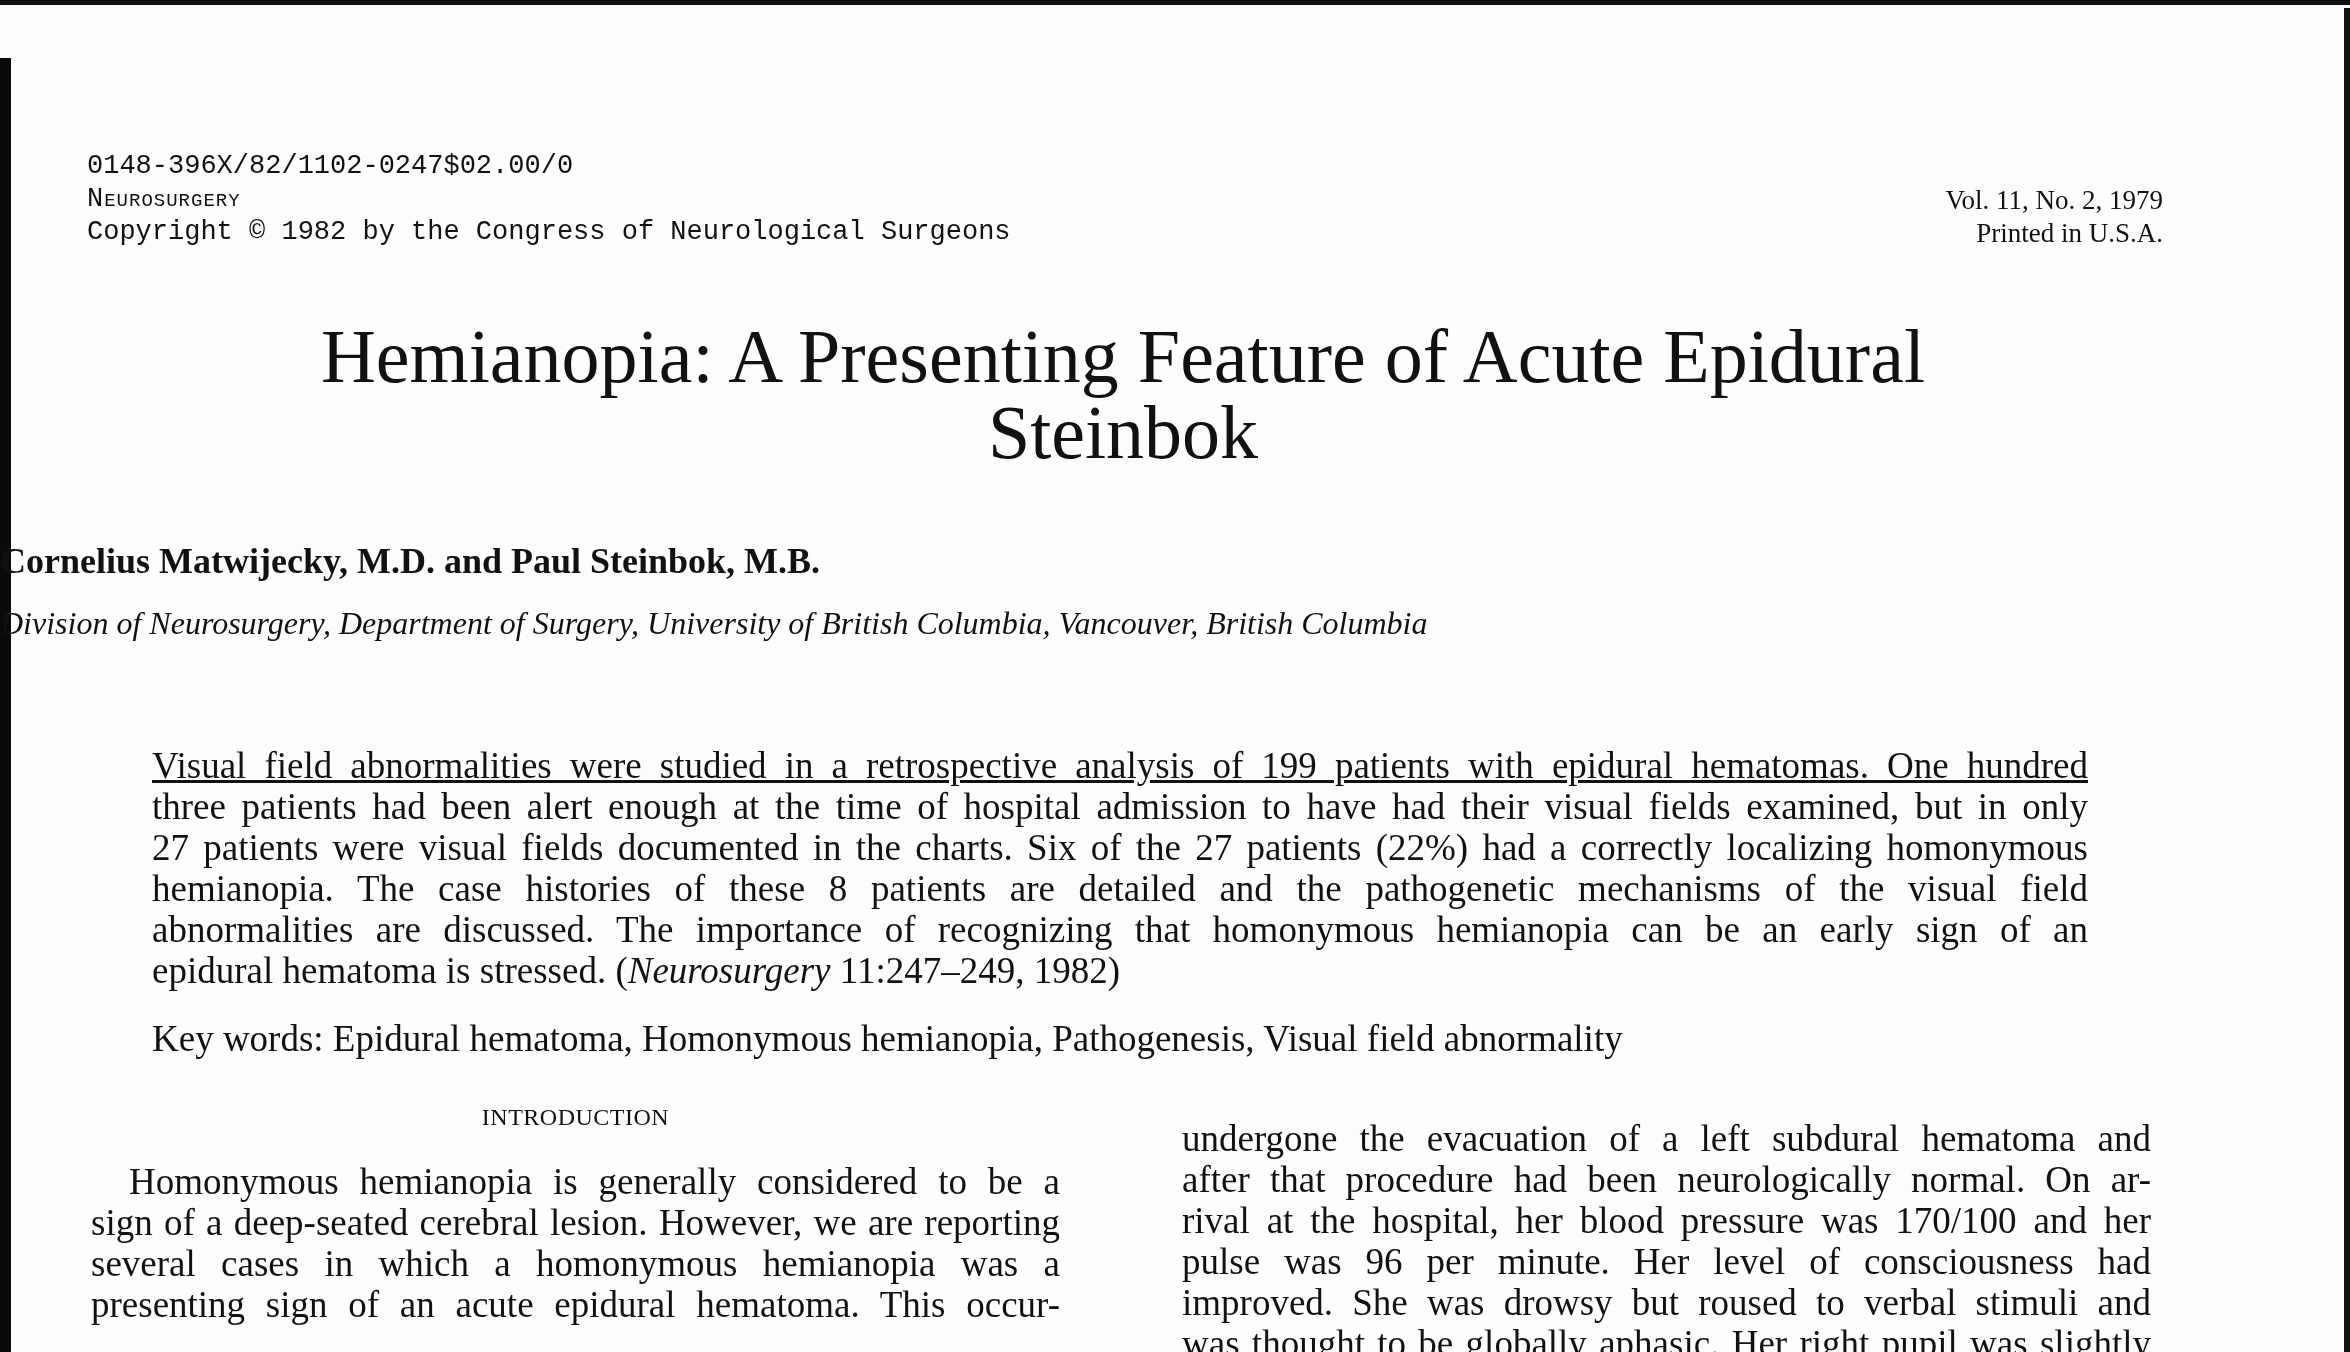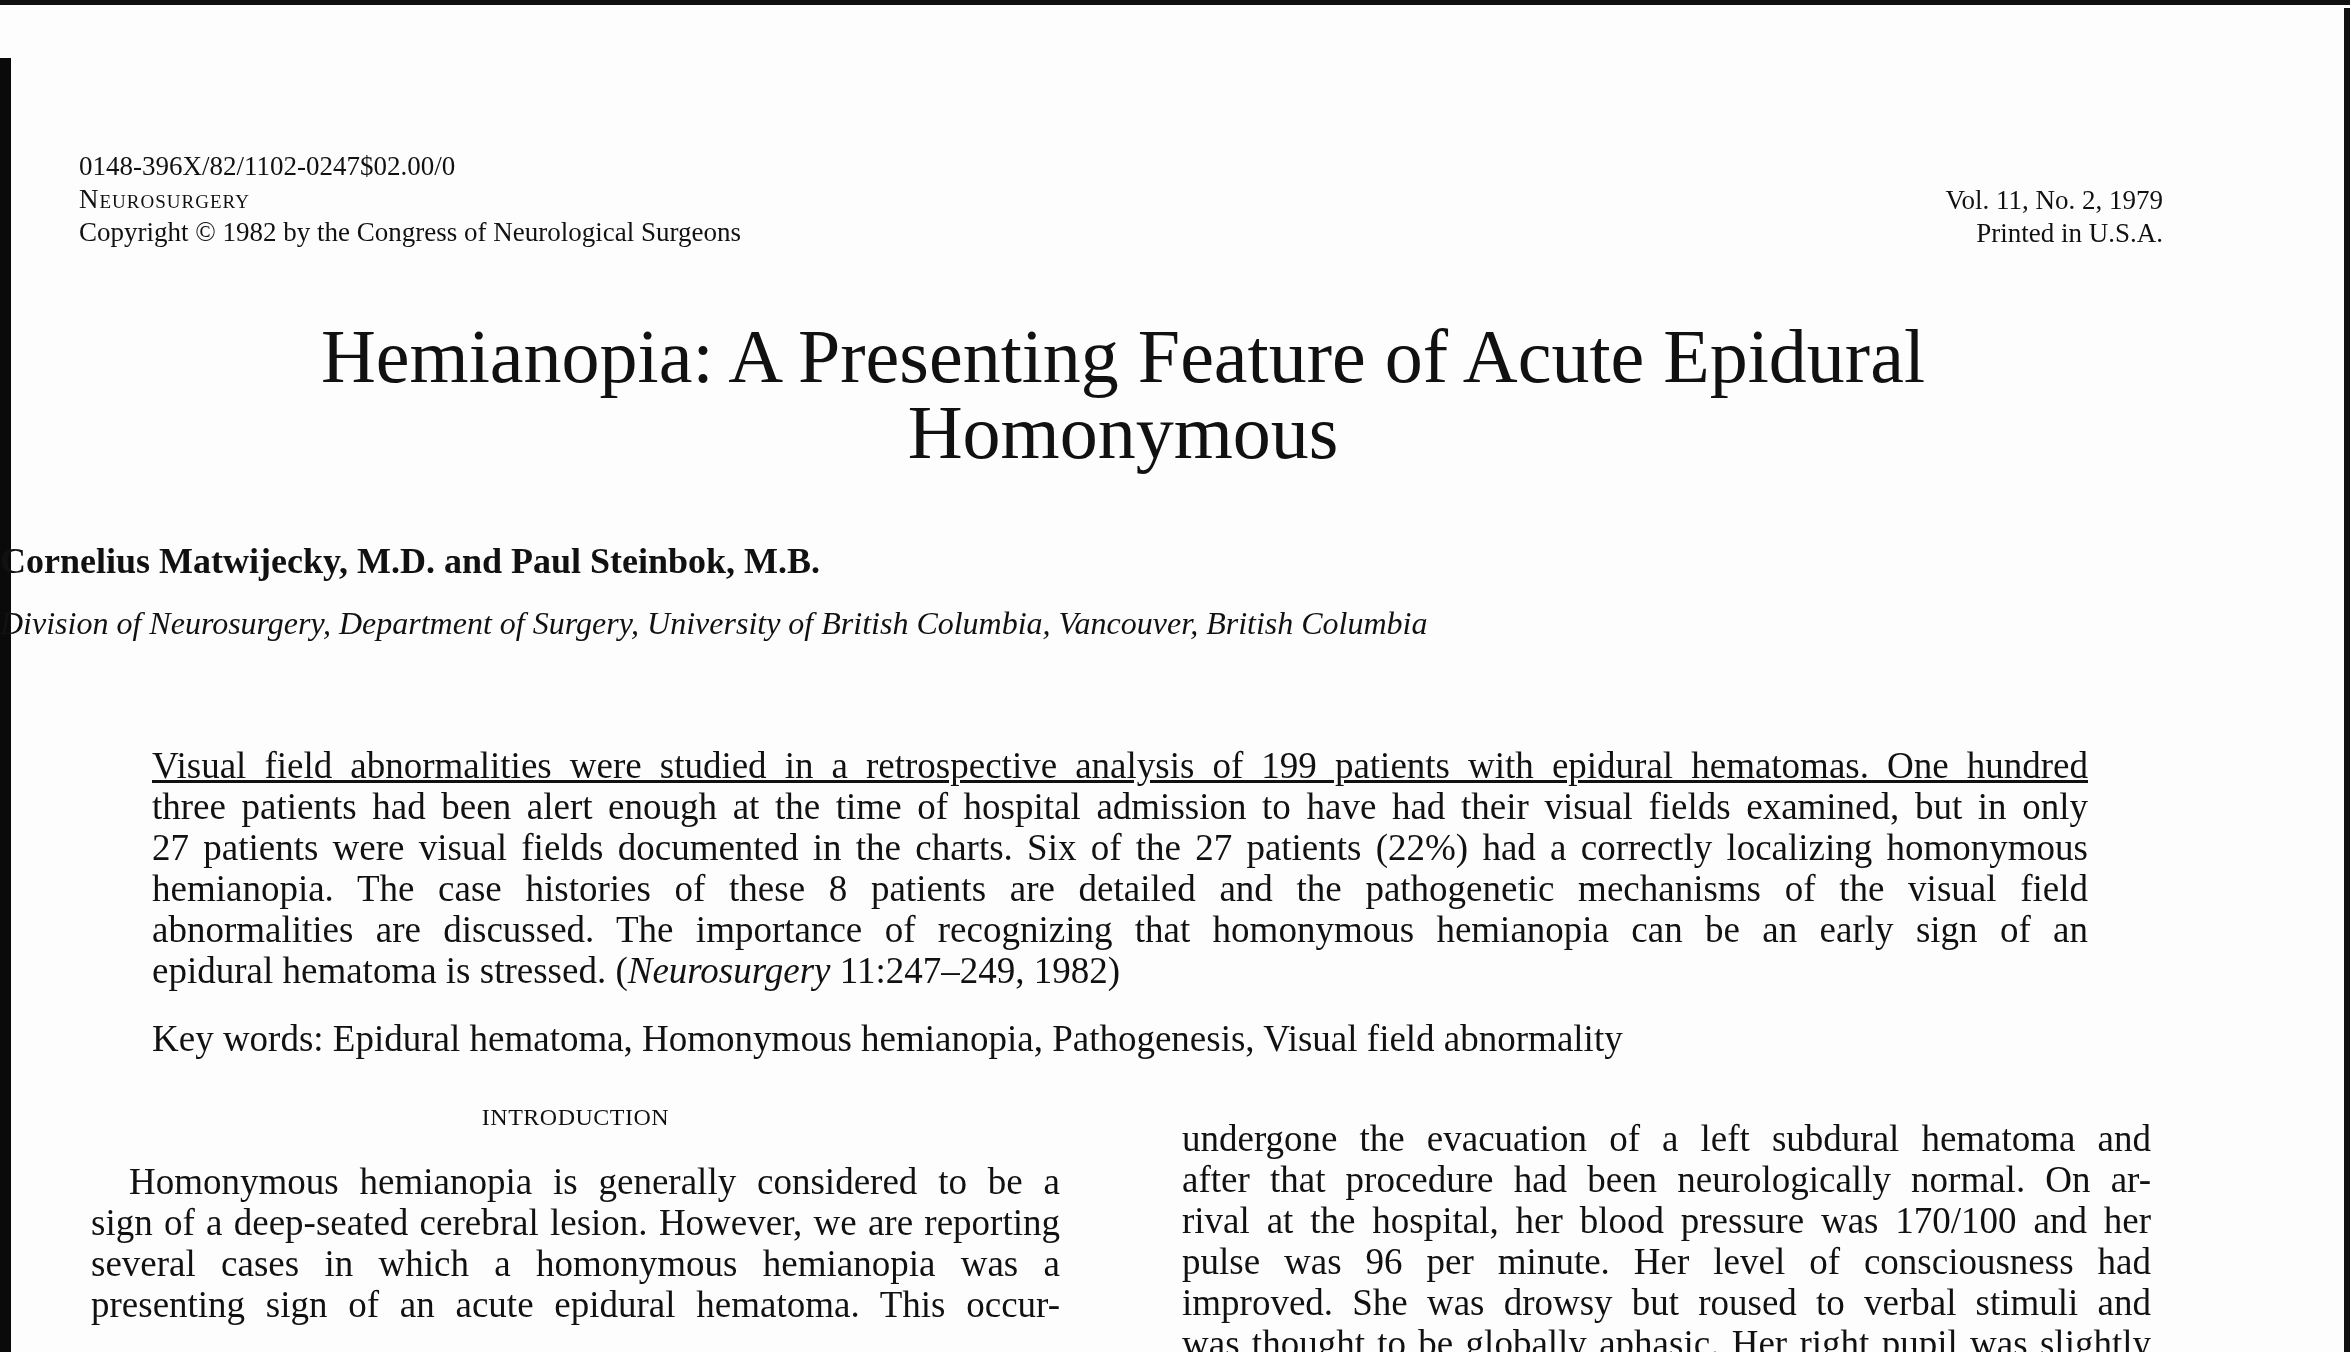--- a/index.html
+++ b/index.html
@@ -5,21 +5,21 @@
   html, body { margin: 0; padding: 0; }
   body {
     width: 2350px; height: 1352px; overflow: hidden; position: relative;
     background: #fdfdfd; color: #111;
     font-family: "Liberation Serif", "DejaVu Serif", serif;
   }
   .scan-top { position: absolute; left: 0; top: 0; width: 2350px; height: 5px; background: #111; }
   .scan-left { position: absolute; left: 0; top: 58px; width: 11px; height: 1294px; background: #0a0a0a; }
   .scan-right { position: absolute; right: 0; top: 8px; width: 6px; height: 1344px; background: #111; }
 
-  .hdr-left { position: absolute; left: 79px; top: 150px; font-size: 27px; line-height: 33px; }
+  .hdr-left { position: absolute; left: 87px; top: 150px; font-size: 27px; line-height: 33px; font-family: Liberation Mono, monospace; }
   .hdr-left .journal { font-variant: small-caps; letter-spacing: 1px; }
   .hdr-right { position: absolute; right: 187px; top: 184px; font-size: 27px; line-height: 33px; text-align: right; }
 
   .title { position: absolute; left: 0; width: 2246px; top: 318px; text-align: center;
            font-size: 76px; line-height: 76px; font-weight: normal; margin: 0; }
   .authors { position: absolute; left: 0; width: 2246px; top: 540px; 
              font-size: 36px; font-weight: bold; }
   .affil { position: absolute; left: 0; width: 2246px; top: 605px; text-align: left;
            font-size: 32px; font-style: italic; }
 
@@ -48,21 +48,21 @@
   <div>Copyright © 1982 by the Congress of Neurological Surgeons</div>
 </div>
 
 <div class="hdr-right">
   <div>Vol. 11, No. 2, 1979</div>
   <div>Printed in U.S.A.</div>
 </div>
 
 <h1 class="title">
   <span>Hemianopia: A Presenting Feature of Acute Epidural</span><br>
-  <span>Homonymous</span>
+  <span>Steinbok</span>
 </h1>
 
 <div class="authors">Cornelius Matwijecky, M.D. and Paul Steinbok, M.B.</div>
 <div class="affil">Division of Neurosurgery, Department of Surgery, University of British Columbia, Vancouver, British Columbia</div>
 
 <div class="abstract">
   <span class="line body-line" style="display:block;text-align-last:justify;text-decoration:underline;">Visual field abnormalities were studied in a retrospective analysis of 199 patients with epidural hematomas. One hundred</span>
   <span class="line body-line" style="display:block;text-align-last:justify;">three patients had been alert enough at the time of hospital admission to have had their visual fields examined, but in only</span>
   <span class="line body-line" style="display:block;text-align-last:justify;">27 patients were visual fields documented in the charts. Six of the 27 patients (22%) had a correctly localizing homonymous</span>
   <span class="line body-line" style="display:block;text-align-last:justify;">hemianopia. The case histories of these 8 patients are detailed and the pathogenetic mechanisms of the visual field</span>

